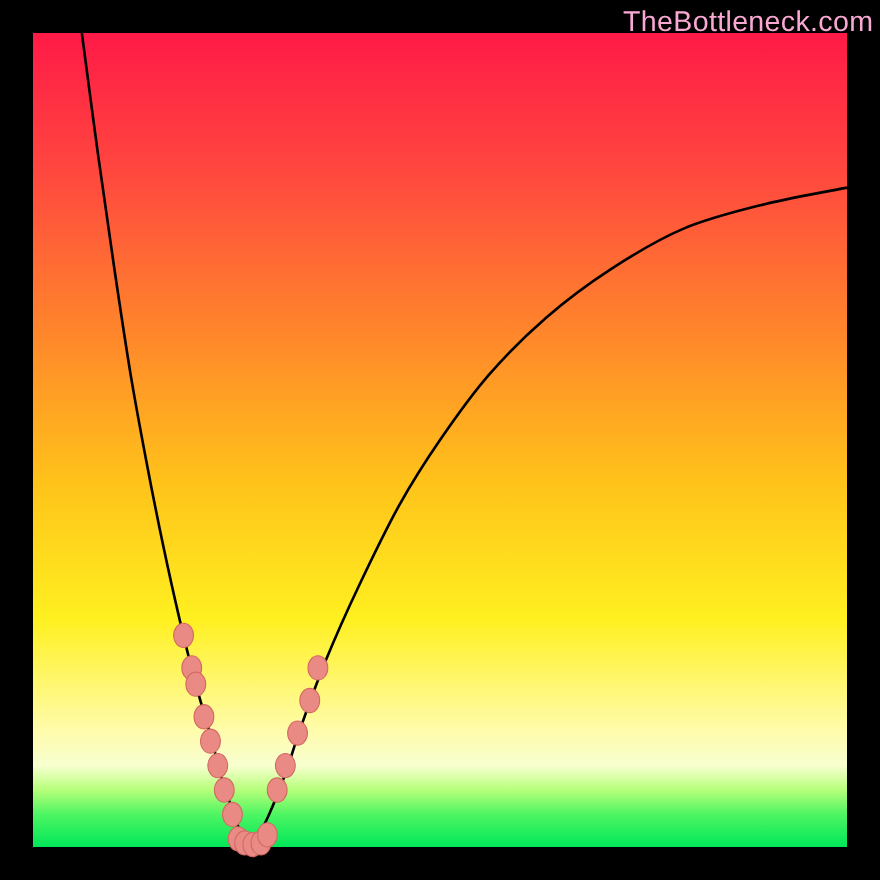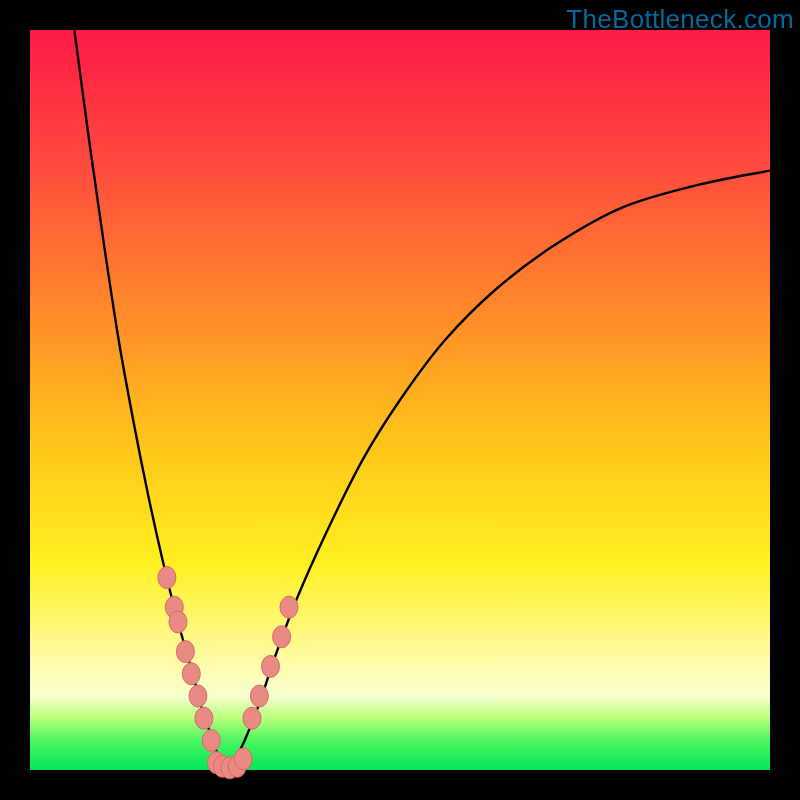--- a/index.html
+++ b/index.html
@@ -39,21 +39,21 @@
       #4ef562 96%,
       #00e759 100%
     );
   }
   .watermark {
     position: absolute;
     right: 6px;
     top: 4px;
     font-size: 26px;
     font-weight: 500;
-    color: #0369a1;
+    color: #f9a8d4;
     letter-spacing: 0.3px;
     user-select: none;
   }
   svg.curve {
     position: absolute;
     left: 0;
     top: 0;
     width: 740px;
     height: 740px;
     overflow: visible;

